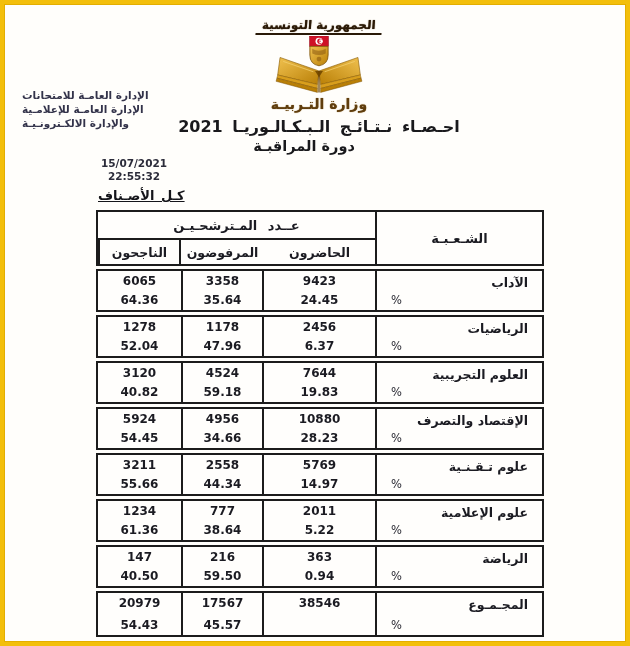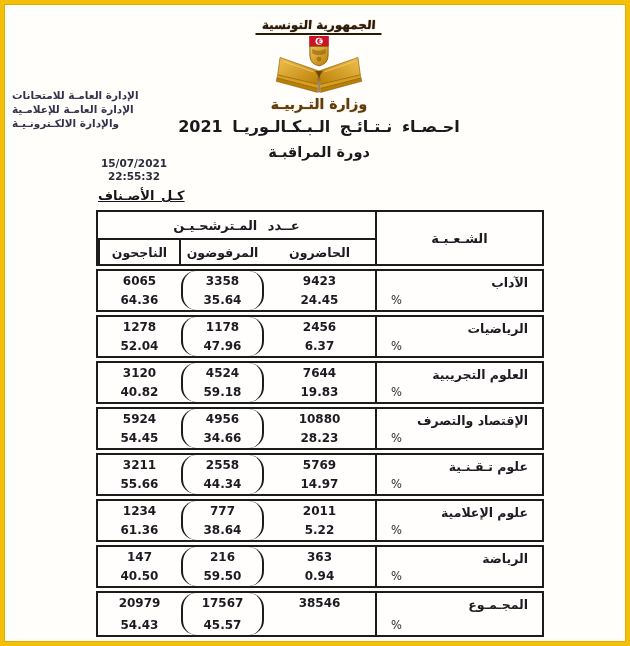--- a/index.html
+++ b/index.html
@@ -34,38 +34,38 @@
   }
   .emblem svg{display:block;margin:1px auto 0 auto;}
   .ministry{
     font-size:14px;font-weight:bold;color:#5f3d0e;
     text-shadow:0 0 1px #8a621f;
     margin-top:-2px;
   }
 
   
   .admin{
-    position:absolute;left:8px;top:84px;width:148px;
+    position:absolute;left:18px;top:84px;width:148px;
     direction:rtl;text-align:left;
     font-size:10.5px;font-weight:bold;color:#33334a;
     line-height:14px;
   }
   .admin div{white-space:nowrap;}
 
   
   .title{
     position:absolute;left:0;top:113px;width:630px;
     direction:rtl;text-align:center;
     font-size:16px;font-weight:bold;color:#19191c;
     word-spacing:4px;
   }
   .subtitle{
-    position:absolute;left:0;top:140px;width:600px;
+    position:absolute;left:0;top:134px;width:600px;
     direction:rtl;text-align:center;
-    font-size:14.5px;font-weight:bold;color:#19191c;padding-left:15px;
+    font-size:14.5px;font-weight:bold;color:#19191c;
   }
   .datetime{
     position:absolute;left:92px;top:153px;width:76px;
     text-align:center;font-size:10.5px;color:#2c2c3a;line-height:13px;
     font-weight:bold;
   }
   .filter{
     position:absolute;left:94px;top:184px;
     direction:rtl;
     font-size:13px;font-weight:bold;color:#15151a;
@@ -121,21 +121,20 @@
     text-align:right;font-size:12.5px;white-space:nowrap;
   }
   .c-branch .psym{
     position:absolute;bottom:3px;left:14px;
     font-size:11.5px;font-weight:normal;color:#2a2a33;
   }
   .c-num{
     display:flex;flex-direction:column;justify-content:space-between;
     align-items:center;padding:4px 0 3px 0;
     font-size:12px;
-    border-radius:15px;
   }
   .c-present{width:111px;}
   .c-passed{width:83px;border-left:2px solid #1c1c1c;border-right:2px solid #1c1c1c;}
   .c-rejected{flex:1;}
   .c-num .v,.c-num .p{line-height:13px;}
   .total-row .c-present{justify-content:flex-start;}
 
   
 </style>
 </head>

